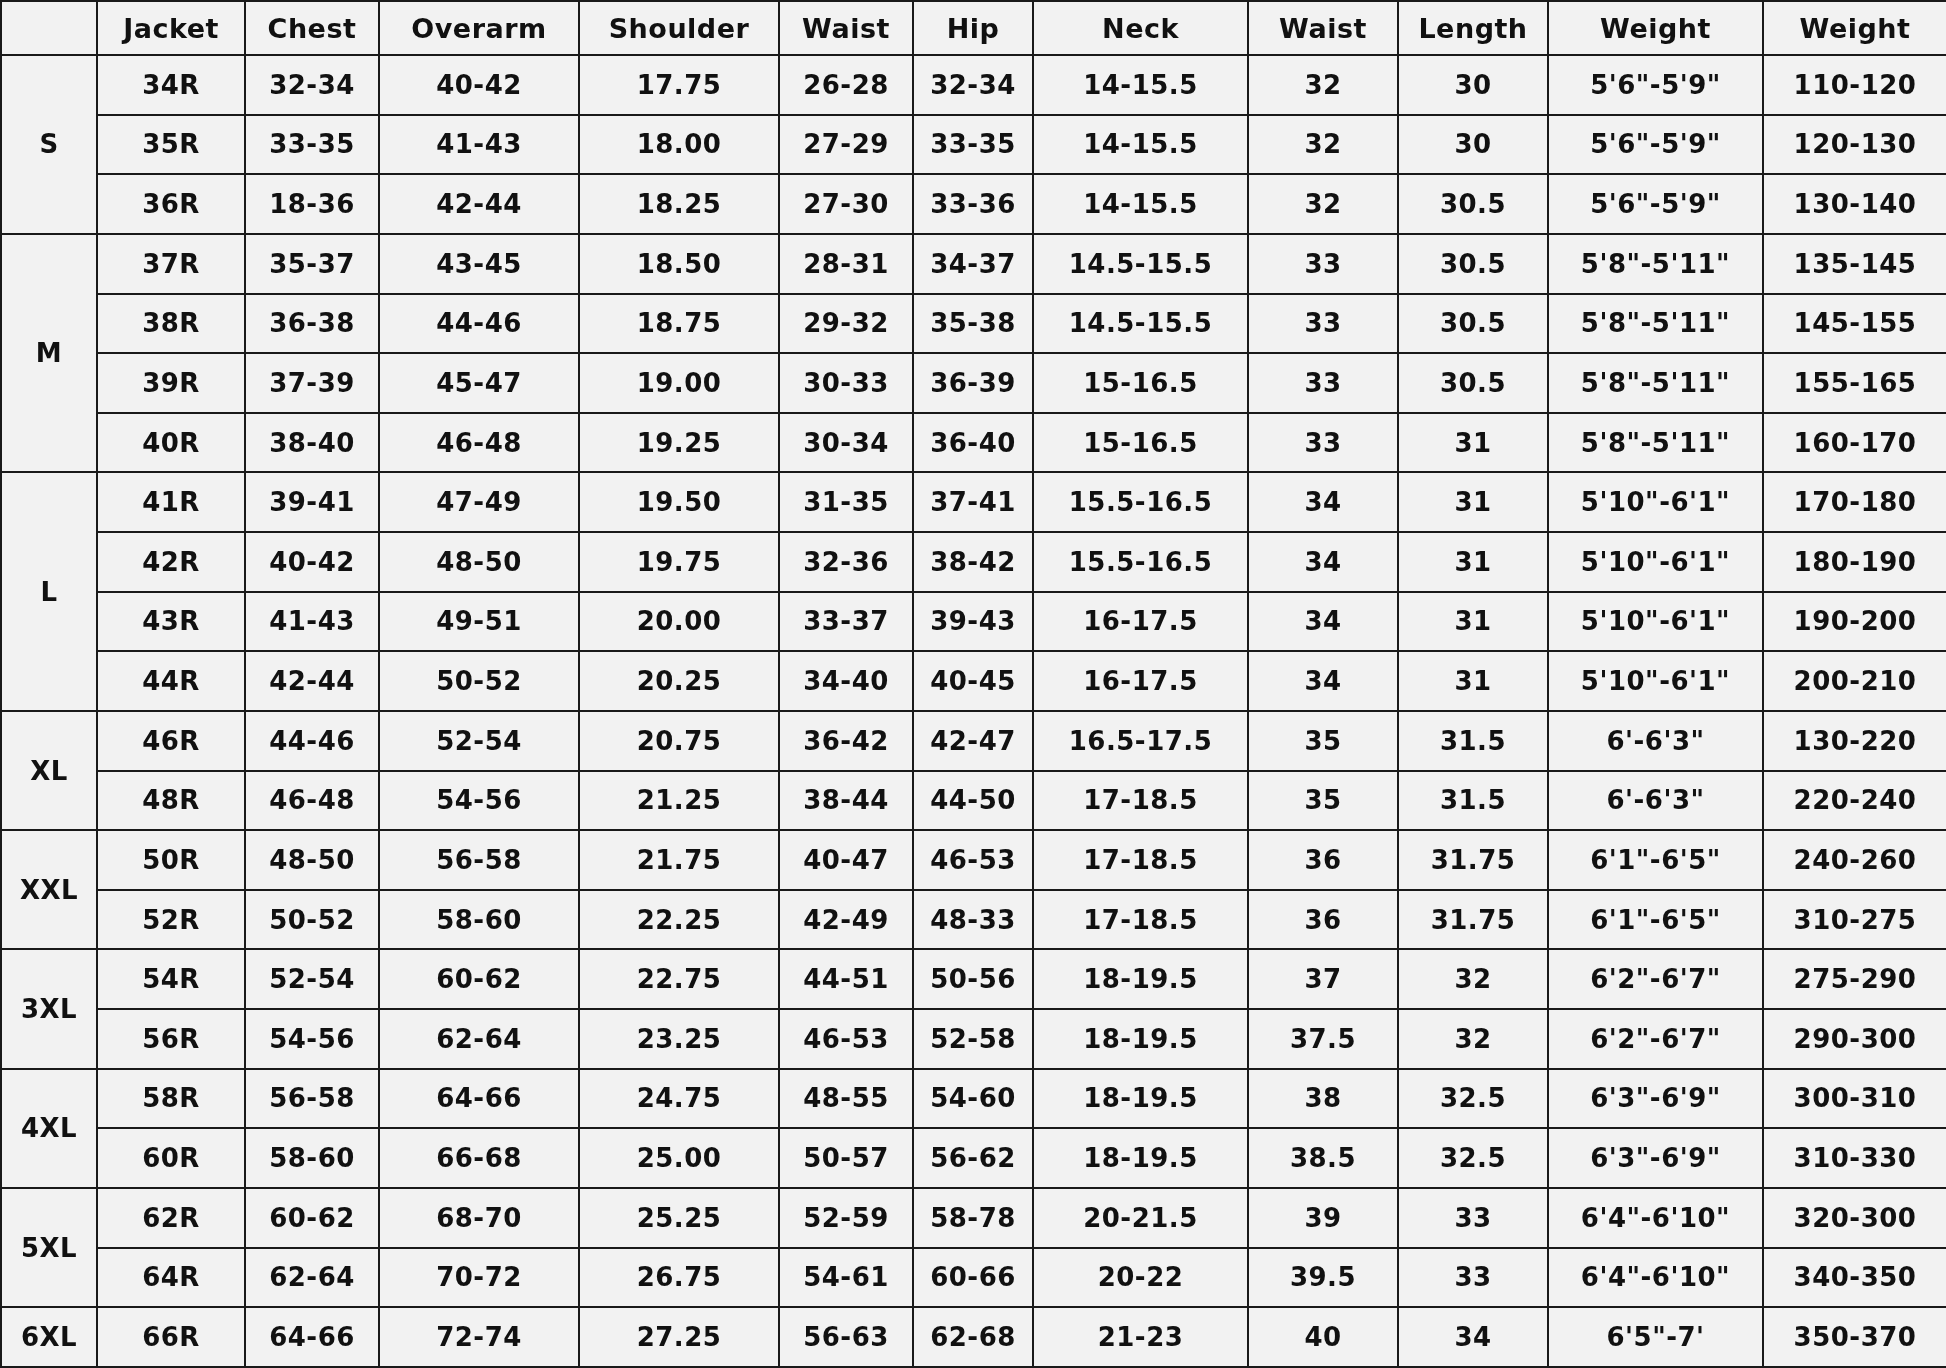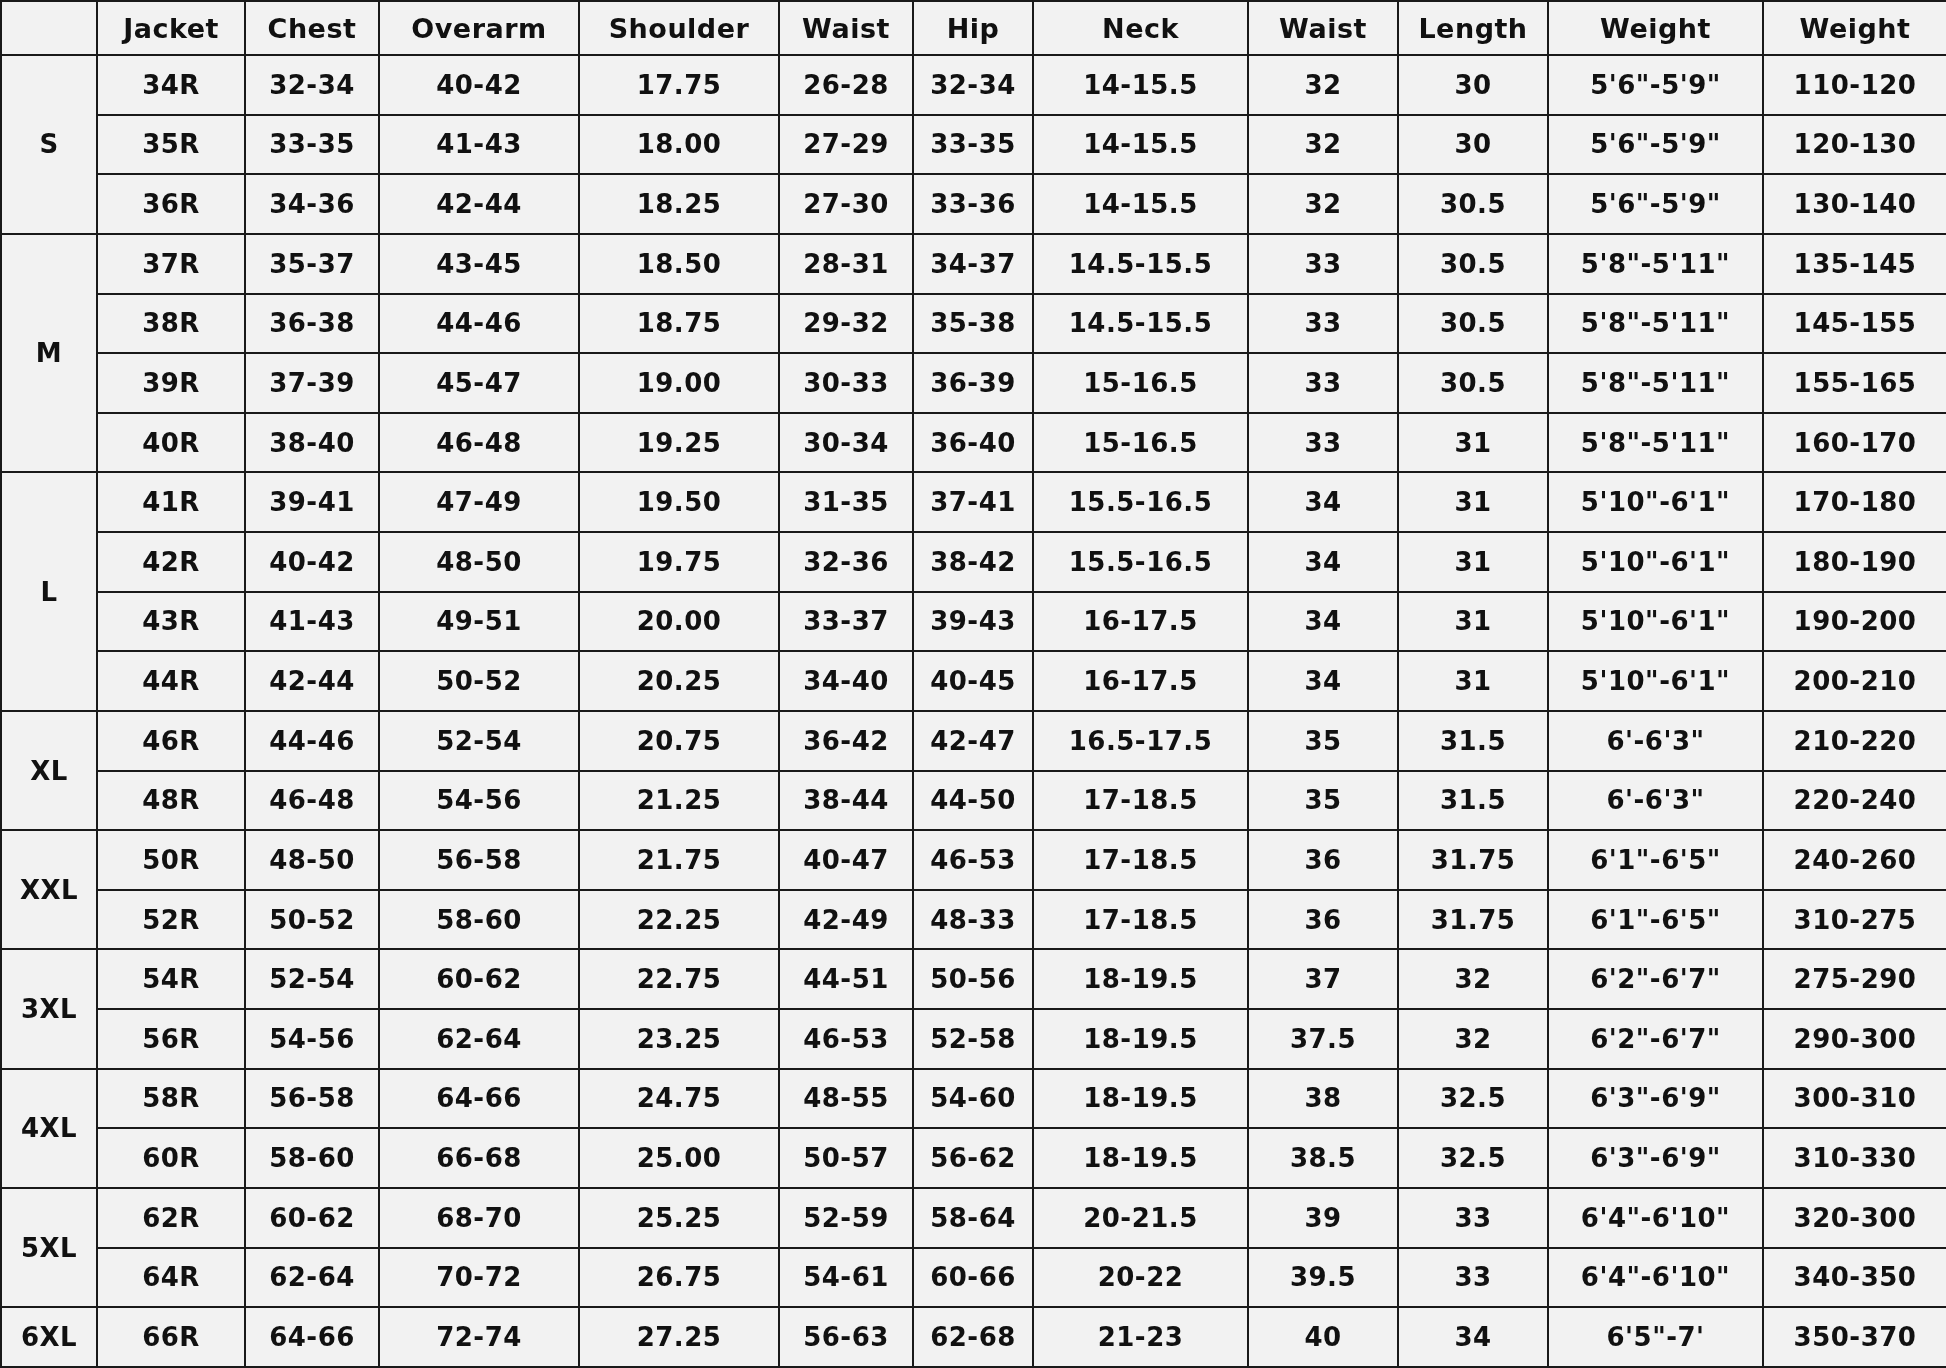--- a/index.html
+++ b/index.html
@@ -117,21 +117,21 @@
         <td>27-29</td>
         <td>33-35</td>
         <td>14-15.5</td>
         <td>32</td>
         <td>30</td>
         <td>5'6"-5'9"</td>
         <td>120-130</td>
       </tr>
       <tr>
         <td>36R</td>
-        <td>34-36</td>
+        <td>18-36</td>
         <td>42-44</td>
         <td>18.25</td>
         <td>27-30</td>
         <td>33-36</td>
         <td>14-15.5</td>
         <td>32</td>
         <td>30.5</td>
         <td>5'6"-5'9"</td>
         <td>130-140</td>
       </tr>
@@ -246,21 +246,21 @@
         <td>46R</td>
         <td>44-46</td>
         <td>52-54</td>
         <td>20.75</td>
         <td>36-42</td>
         <td>42-47</td>
         <td>16.5-17.5</td>
         <td>35</td>
         <td>31.5</td>
         <td>6'-6'3"</td>
-        <td>210-220</td>
+        <td>130-220</td>
       </tr>
       <tr>
         <td>48R</td>
         <td>46-48</td>
         <td>54-56</td>
         <td>21.25</td>
         <td>38-44</td>
         <td>44-50</td>
         <td>17-18.5</td>
         <td>35</td>
@@ -349,21 +349,21 @@
         <td>6'3"-6'9"</td>
         <td>310-330</td>
       </tr>
       <tr>
         <td class="sizecell" rowspan="2">5XL</td>
         <td>62R</td>
         <td>60-62</td>
         <td>68-70</td>
         <td>25.25</td>
         <td>52-59</td>
-        <td>58-64</td>
+        <td>58-78</td>
         <td>20-21.5</td>
         <td>39</td>
         <td>33</td>
         <td>6'4"-6'10"</td>
         <td>320-300</td>
       </tr>
       <tr>
         <td>64R</td>
         <td>62-64</td>
         <td>70-72</td>

